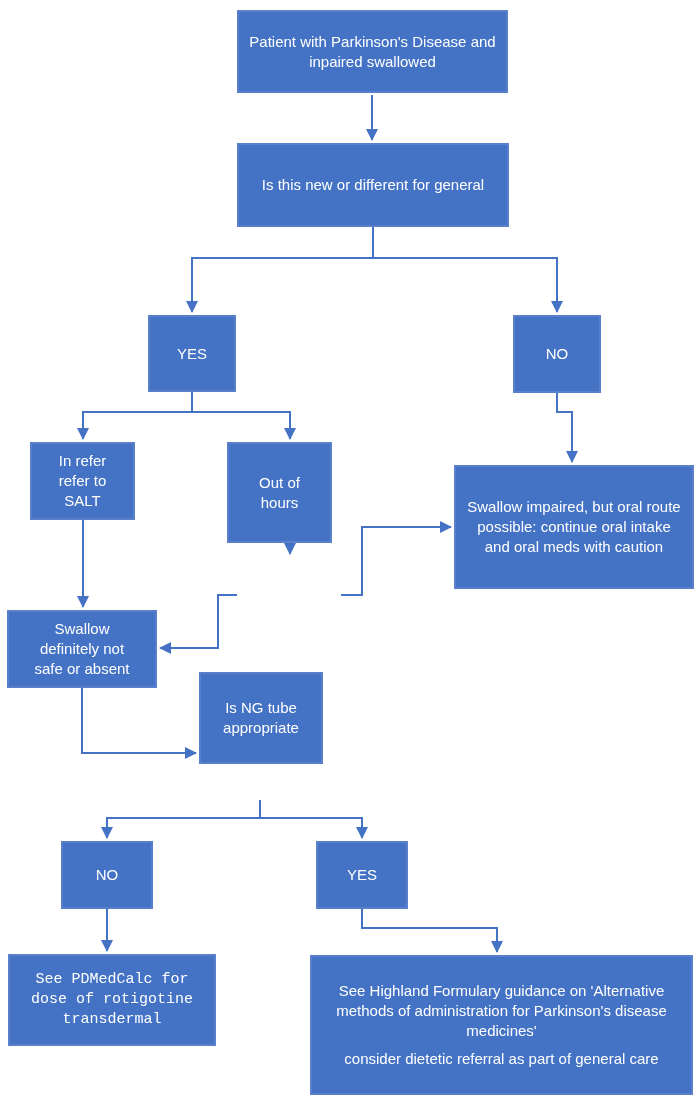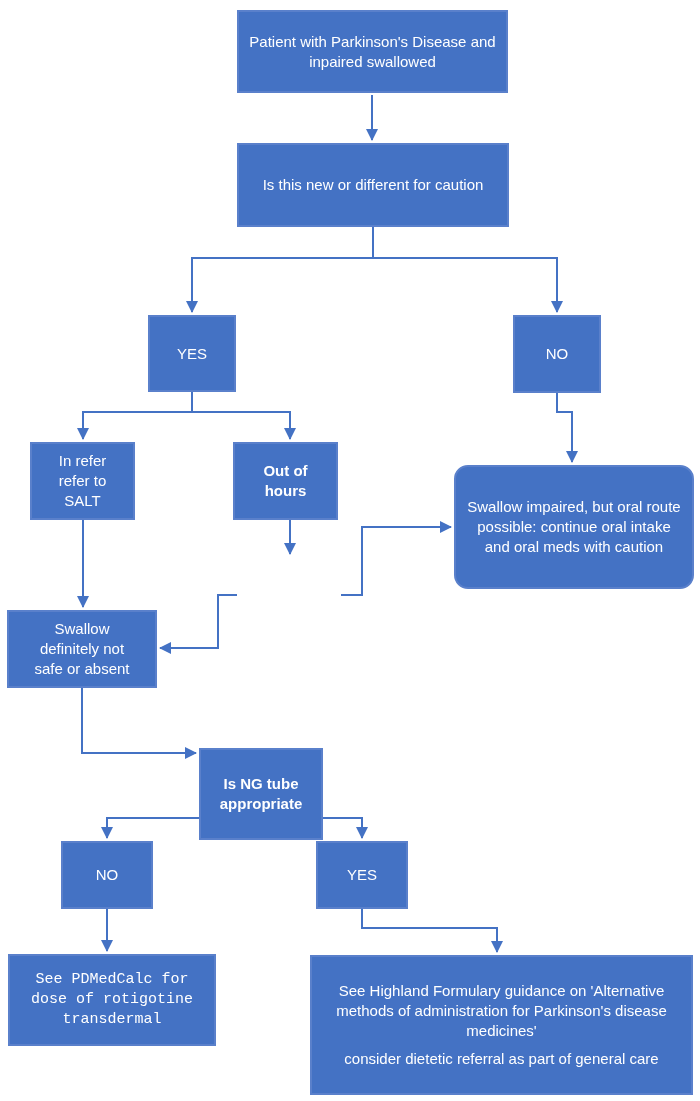--- a/index.html
+++ b/index.html
@@ -81,49 +81,49 @@
     <path class="connector" d="M107,909 V951" marker-end="url(#arrow)"></path>
 
     <path class="connector" d="M362,909 V928 H497 V952" marker-end="url(#arrow)"></path>
   </svg>
 
   <div class="node" style="left:237px; top:10px; width:271px; height:83px;">
     <span>Patient with Parkinson's Disease and inpaired swallowed</span>
   </div>
 
   <div class="node" style="left:237px; top:143px; width:272px; height:84px; padding:4px 20px;">
-    <span>Is this new or different for caution</span>
+    <span>Is this new or different for general</span>
   </div>
 
   <div class="node" style="left:148px; top:315px; width:88px; height:77px;">
     <span>YES</span>
   </div>
 
   <div class="node" style="left:513px; top:315px; width:88px; height:78px;">
     <span>NO</span>
   </div>
 
   <div class="node" style="left:30px; top:442px; width:105px; height:78px;">
     <span>In refer refer to SALT</span>
   </div>
 
-  <div class="node" style="left:233px; top:442px; width:105px; height:78px;font-weight:bold;">
+  <div class="node" style="left:227px; top:442px; width:105px; height:101px;">
     <span>Out of hours</span>
   </div>
 
 
-  <div class="node" style="left:454px; top:465px; width:240px; height:124px;border-radius:14px;">
+  <div class="node" style="left:454px; top:465px; width:240px; height:124px;">
     <span>Swallow impaired, but oral route possible: continue oral intake and oral meds with caution</span>
   </div>
 
   <div class="node" style="left:7px; top:610px; width:150px; height:78px; padding:15px 16px;">
     <span>Swallow definitely not safe or absent</span>
   </div>
 
-  <div class="node" style="left:199px; top:748px; width:124px; height:92px;font-weight:bold;">
+  <div class="node" style="left:199px; top:672px; width:124px; height:92px;">
     <span>Is NG tube appropriate</span>
   </div>
 
   <div class="node" style="left:61px; top:841px; width:92px; height:68px;">
     <span>NO</span>
   </div>
 
   <div class="node" style="left:316px; top:841px; width:92px; height:68px;">
     <span>YES</span>
   </div>

